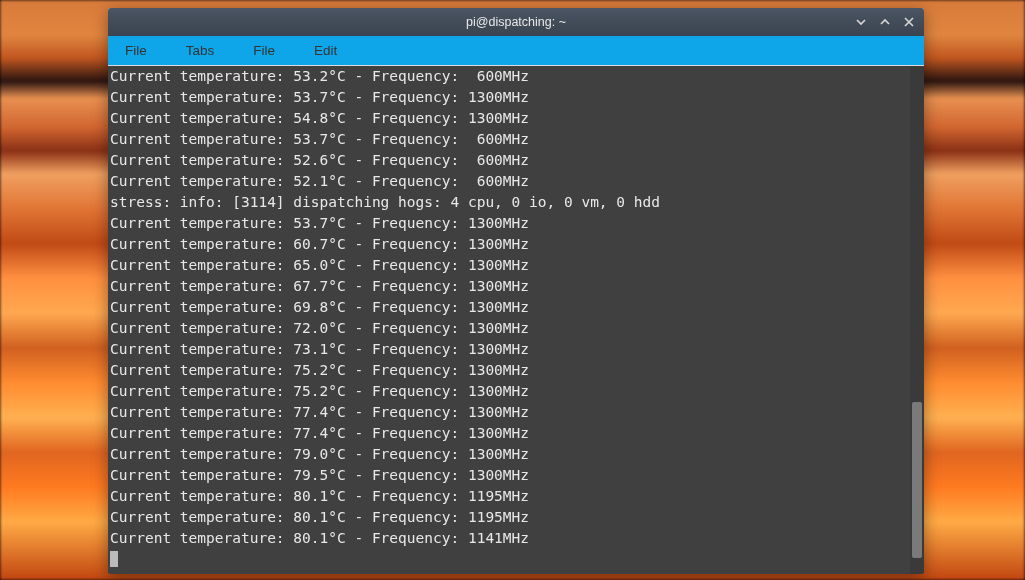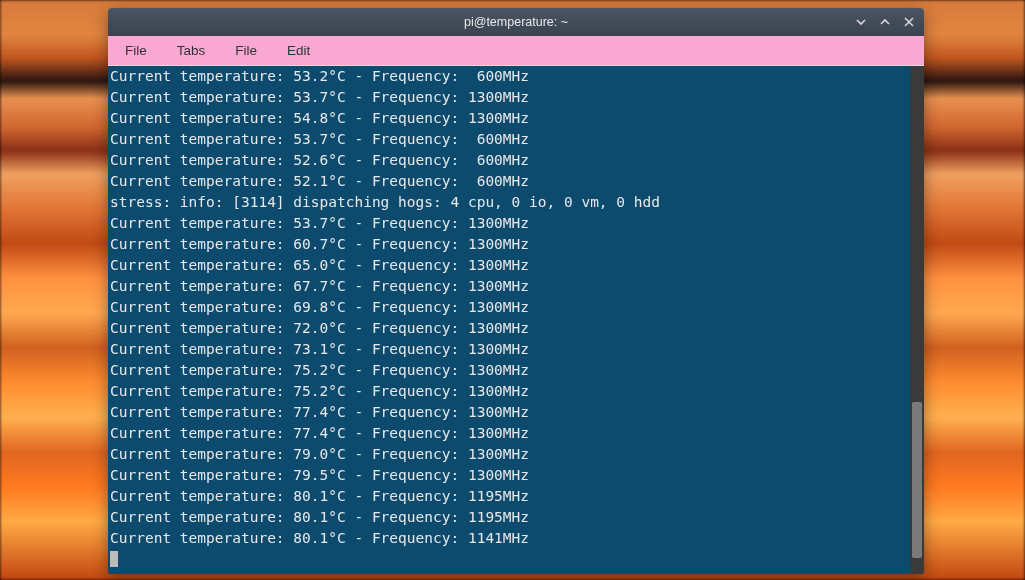--- a/index.html
+++ b/index.html
@@ -63,39 +63,39 @@
     }
     .win-btn {
       width: 22px; height: 22px;
       display: flex; align-items: center; justify-content: center;
       color: #d8d8d8;
       cursor: pointer;
       font-size: 11px;
     }
     .menubar {
       height: 30px;
-      background: #f9a8d4;
+      background: #0ea5e9;
       display: flex;
       align-items: center;
       padding: 0 8px;
-      gap: 12px;
+      gap: 21px;
       border-bottom: 1px solid #ddd;
       font-size: 13.5px;
       color: #333;
       flex-shrink: 0;
     }
     .menu-item { padding: 4px 9px; cursor: pointer; }
     .term-wrap {
       flex: 1;
       display: flex;
       background: #000;
     }
     .term {
       flex: 1;
-      background: #0c4a6e;
+      background: #404040;
       color: #e8e8e8;
       font-family: "DejaVu Sans Mono","Liberation Mono",monospace;
       font-size: 14.5px;
       line-height: 21px;
       padding: 0 2px;
       white-space: pre;
       overflow: hidden;
     }
     .cursor {
       display: inline-block;
@@ -116,21 +116,21 @@
       border-radius: 2px;
     }
   </style>
 </head>
 <body>
 
 <div class="desktop-bg"></div>
 
 <div class="window">
   <div class="titlebar">
-    <span class="title">pi@temperature: ~</span>
+    <span class="title">pi@dispatching: ~</span>
     <div class="win-ctrl">
       <div class="win-btn">
         <svg width="10" height="10" viewBox="0 0 10 10">
             <path d="M1 3 L5 7 L9 3" stroke="#d8d8d8" stroke-width="1.6" fill="none"></path>
           </svg>
       </div>
       <div class="win-btn">
         <svg width="10" height="10" viewBox="0 0 10 10">
             <path d="M1 7 L5 3 L9 7" stroke="#d8d8d8" stroke-width="1.6" fill="none"></path>
           </svg>

